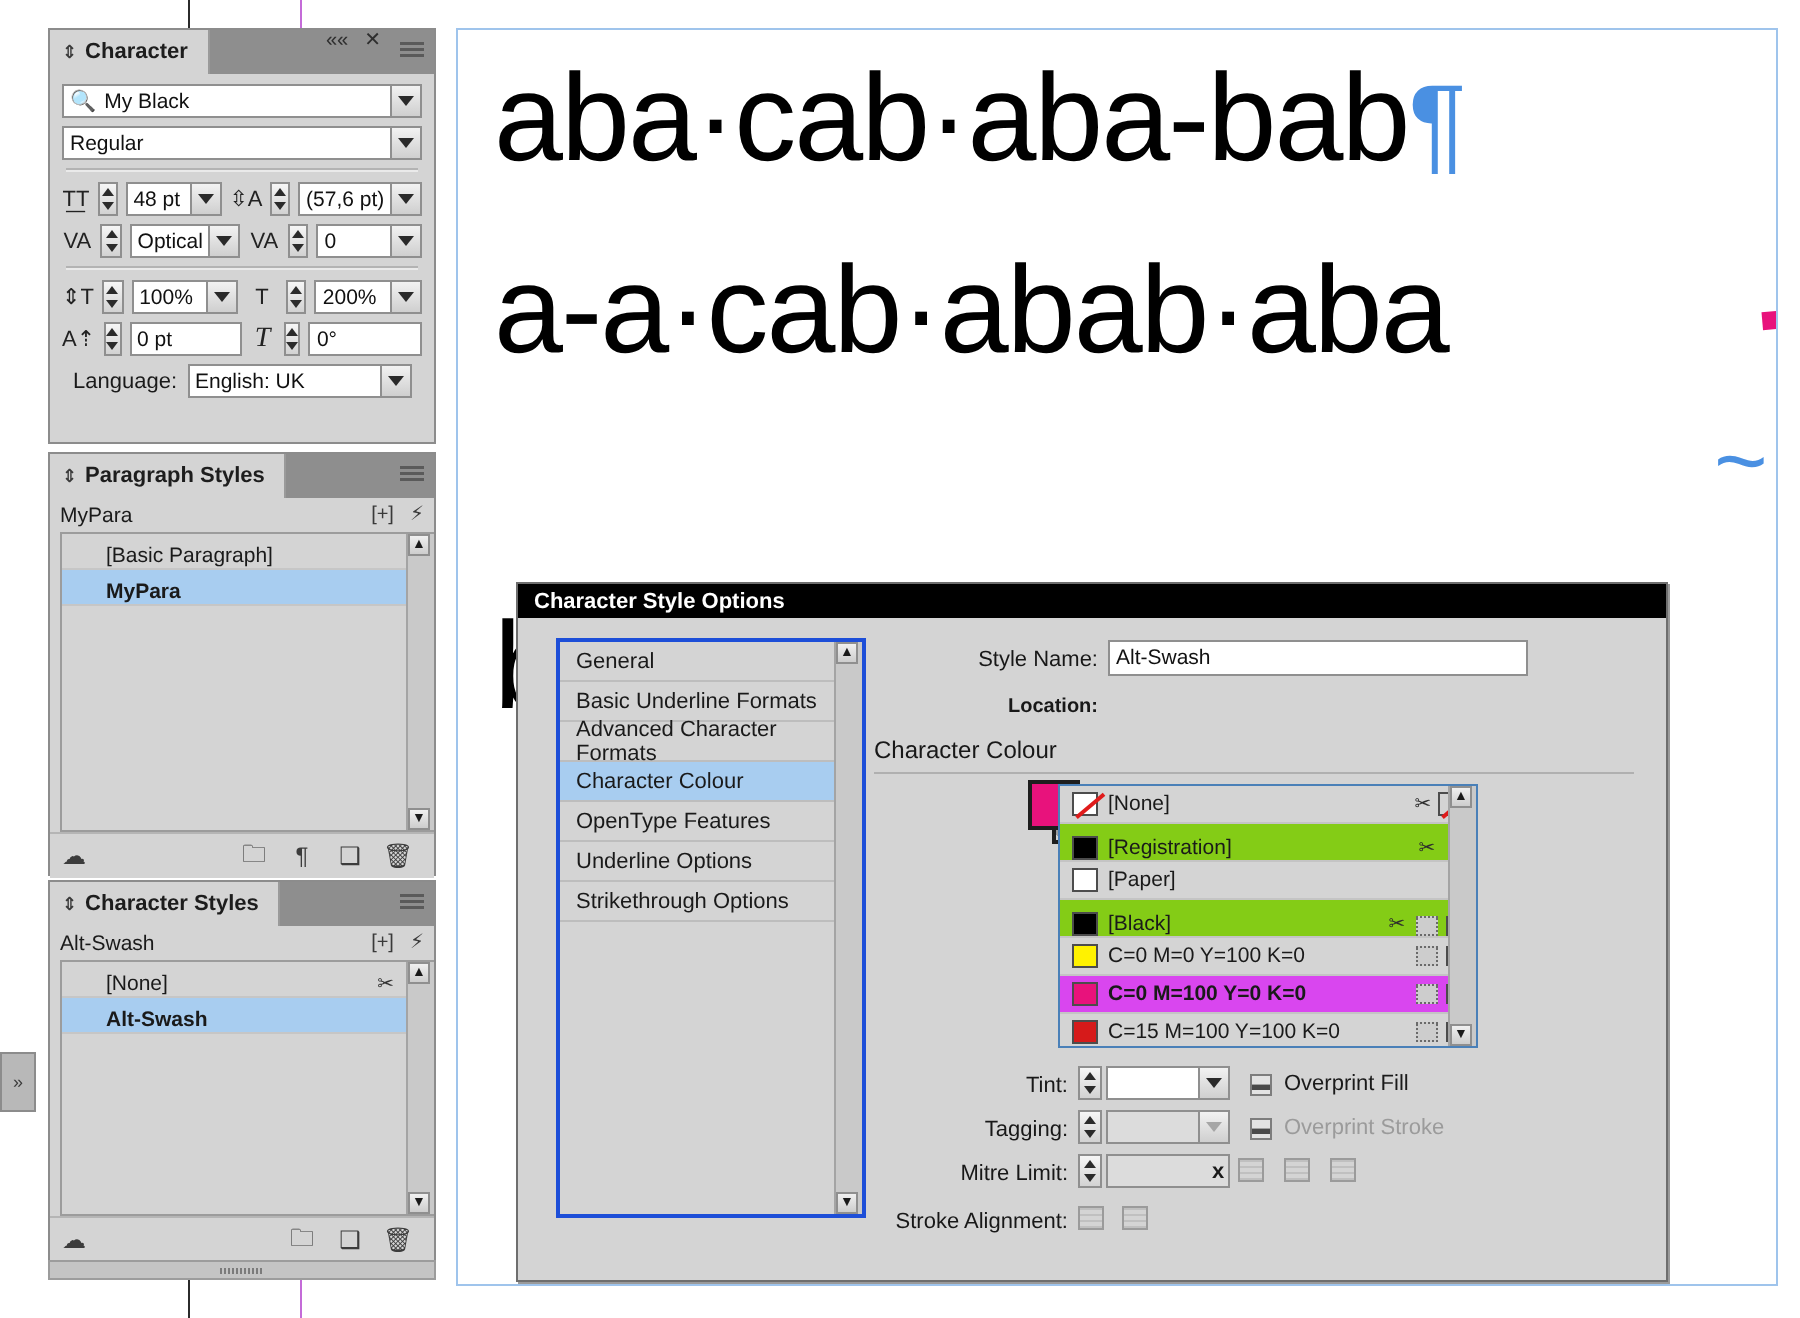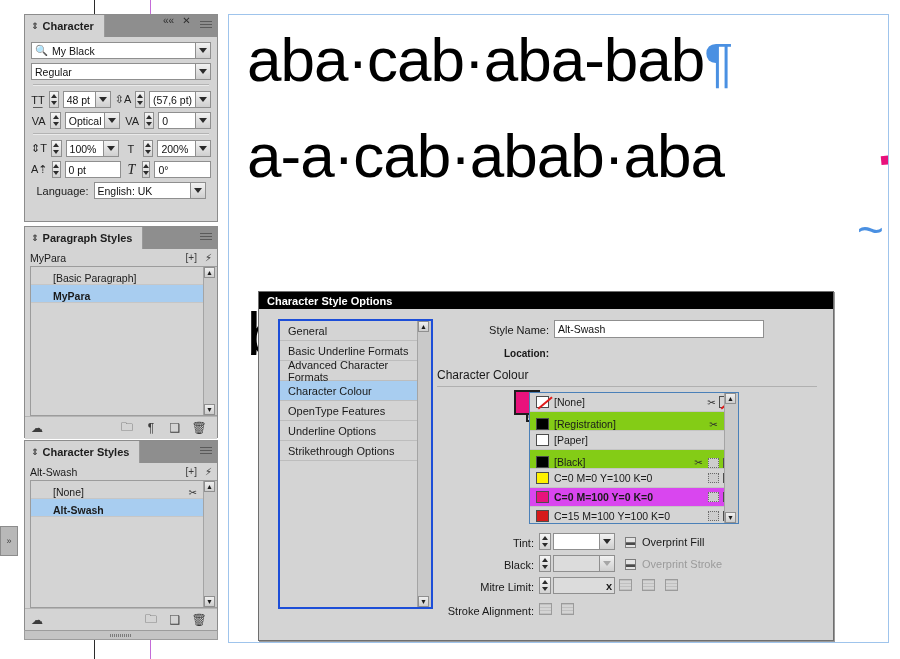--- a/index.html
+++ b/index.html
@@ -466,21 +466,21 @@
           <span></span>
         </div>
       <div class="arrow"></div>
     </div>
   </div>
   <div class="chkrow" style="left:366px;top:244px;">
     <span class="chk">▬</span>
     <span>Overprint Fill</span>
   </div>
 
-  <div class="field-lbl" style="left:170px;top:267px;width:105px;">Black:</div>
+  <div class="field-lbl" style="left:170px;top:267px;width:105px;">Tagging:</div>
   <div style="position:absolute;left:280px;top:263px;display:flex;align-items:center;gap:2px;">
     <div class="spin">
         <i class="u"></i>
         <i class="d"></i>
       </div>
     <div class="combo" style="width:62px;">
       <div class="fld dis">
           <span></span>
         </div>
       <div class="arrow dis"></div>

